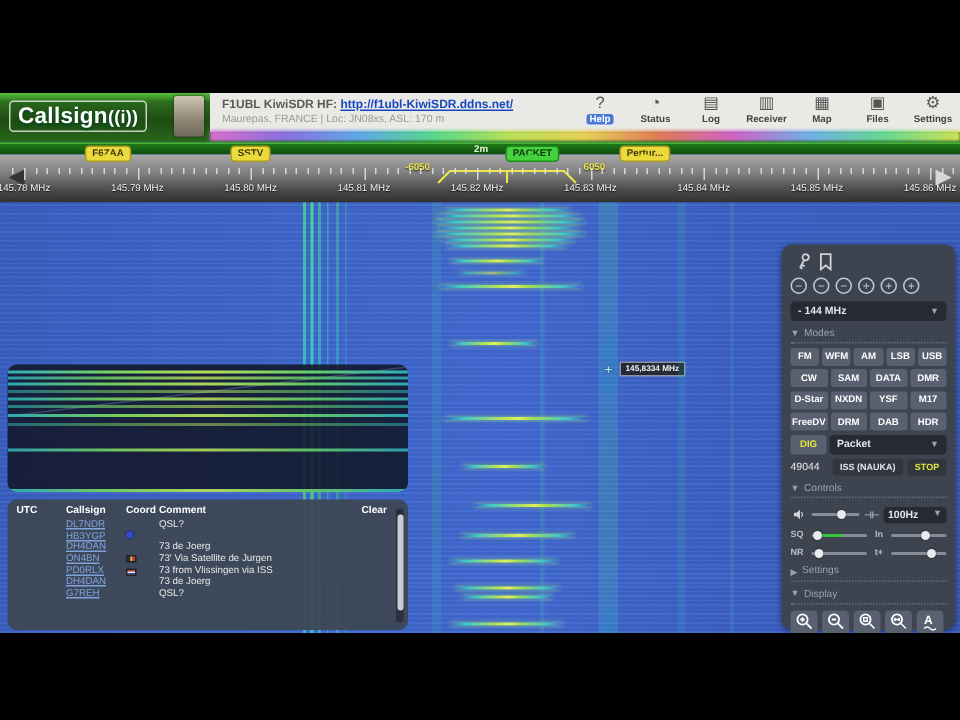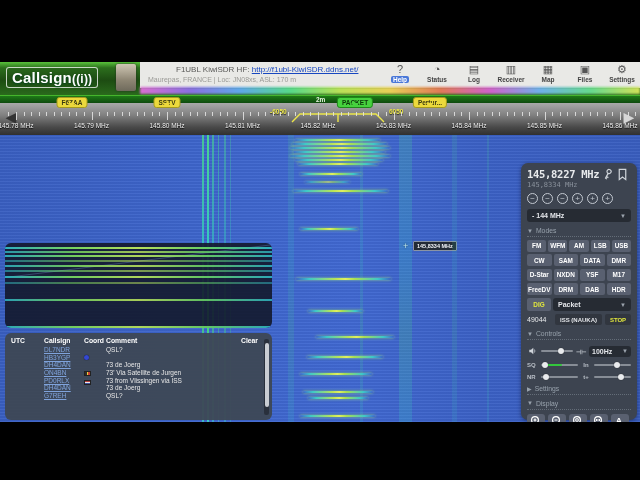--- a/index.html
+++ b/index.html
@@ -13,21 +13,21 @@
          background:linear-gradient(180deg,#58c23a 0%,#2c6e1d 18%,#1d4c12 55%,#2a6a1c 100%); }
   .hdr-strip { position:absolute; left:140px; top:0; width:500px; height:26px; background:#e9e9e6; }
   .rainbow { position:absolute; left:140px; top:25px; width:500px; height:7px; filter:blur(1px);
      background:linear-gradient(90deg,#d96fd0,#8a6fe0,#5fa8e8,#57d98a,#b9e057,#e8cf57,#e07a57,#cf62c9,#6fb0e8,#66d98f,#cfe057); }
   .logo { position:absolute; left:6px; top:5px; color:#fff; font-size:15px; font-weight:bold;
           text-shadow:0 1px 2px #042; letter-spacing:.2px; border:1px solid rgba(255,255,255,.75);
           border-radius:3px; padding:1px 5px; background:rgba(30,80,25,.25); }
   .logo .mark { font-weight:bold; font-size:12px; }
   .photo { position:absolute; left:116px; top:2px; width:20px; height:27px; border-radius:2px;
            background:linear-gradient(180deg,#cfc7b4,#8d8573 60%,#6f6a5c); box-shadow:0 0 2px #222; }
-  .t1 { position:absolute; left:148px; top:3px; font-size:8px; font-weight:normal; color:#5a5a58; white-space:nowrap;margin-left:28px; }
+  .t1 { position:absolute; left:148px; top:3px; font-size:8px; font-weight:bold; color:#5a5a58; white-space:nowrap; }
   .t1 a { color:#1747c0; text-decoration:underline; }
   .t2 { position:absolute; left:148px; top:14px; font-size:7px; color:#9a9a96; white-space:nowrap; }
   .nav { position:absolute; right:2px; top:1px; display:flex; gap:5px; }
   .nav-item { width:32px; display:flex; flex-direction:column; align-items:center; cursor:pointer; }
   .nav-ico { font-size:11px; line-height:13px; color:#555; }
   .nav-lbl { font-size:6.5px; color:#444; font-weight:bold; padding:0 2px; border-radius:2px; }
   .nav-item.active .nav-lbl { background:#4a78d8; color:#fff; }
 
   
   .bandbar { position:absolute; left:0; top:33px; width:640px; height:8px;
@@ -390,24 +390,20 @@
           <div class="lc-com">QSL?</div>
         </div>
       </div>
     <div class="log-scroll">
       <div class="log-thumb"></div>
     </div>
   </div>
 
   <div class="rx">
     <div class="rx-freq-row">
-      <div>
-        <div class="rx-freq">145,8227 MHz</div>
-        <div class="rx-freq2">145,8334 MHz</div>
-      </div>
       <svg class="rx-icon" viewBox="0 0 14 14">
         <g fill="none" stroke="#cfd4da" stroke-width="1.3" transform="rotate(28 7 7)">
           <circle cx="7" cy="3.4" r="2.2"></circle>
             <path d="M7 5.6 V12 M7 9.5 h2.4 M7 11.6 h1.8"></path>
         </g>
       </svg>
       <svg class="rx-icon" viewBox="0 0 14 14">
         <path d="M3.5 1.5 h7 v11 l-3.5 -2.8 l-3.5 2.8 z" fill="none" stroke="#cfd4da" stroke-width="1.3"></path>
       </svg>
     </div>

